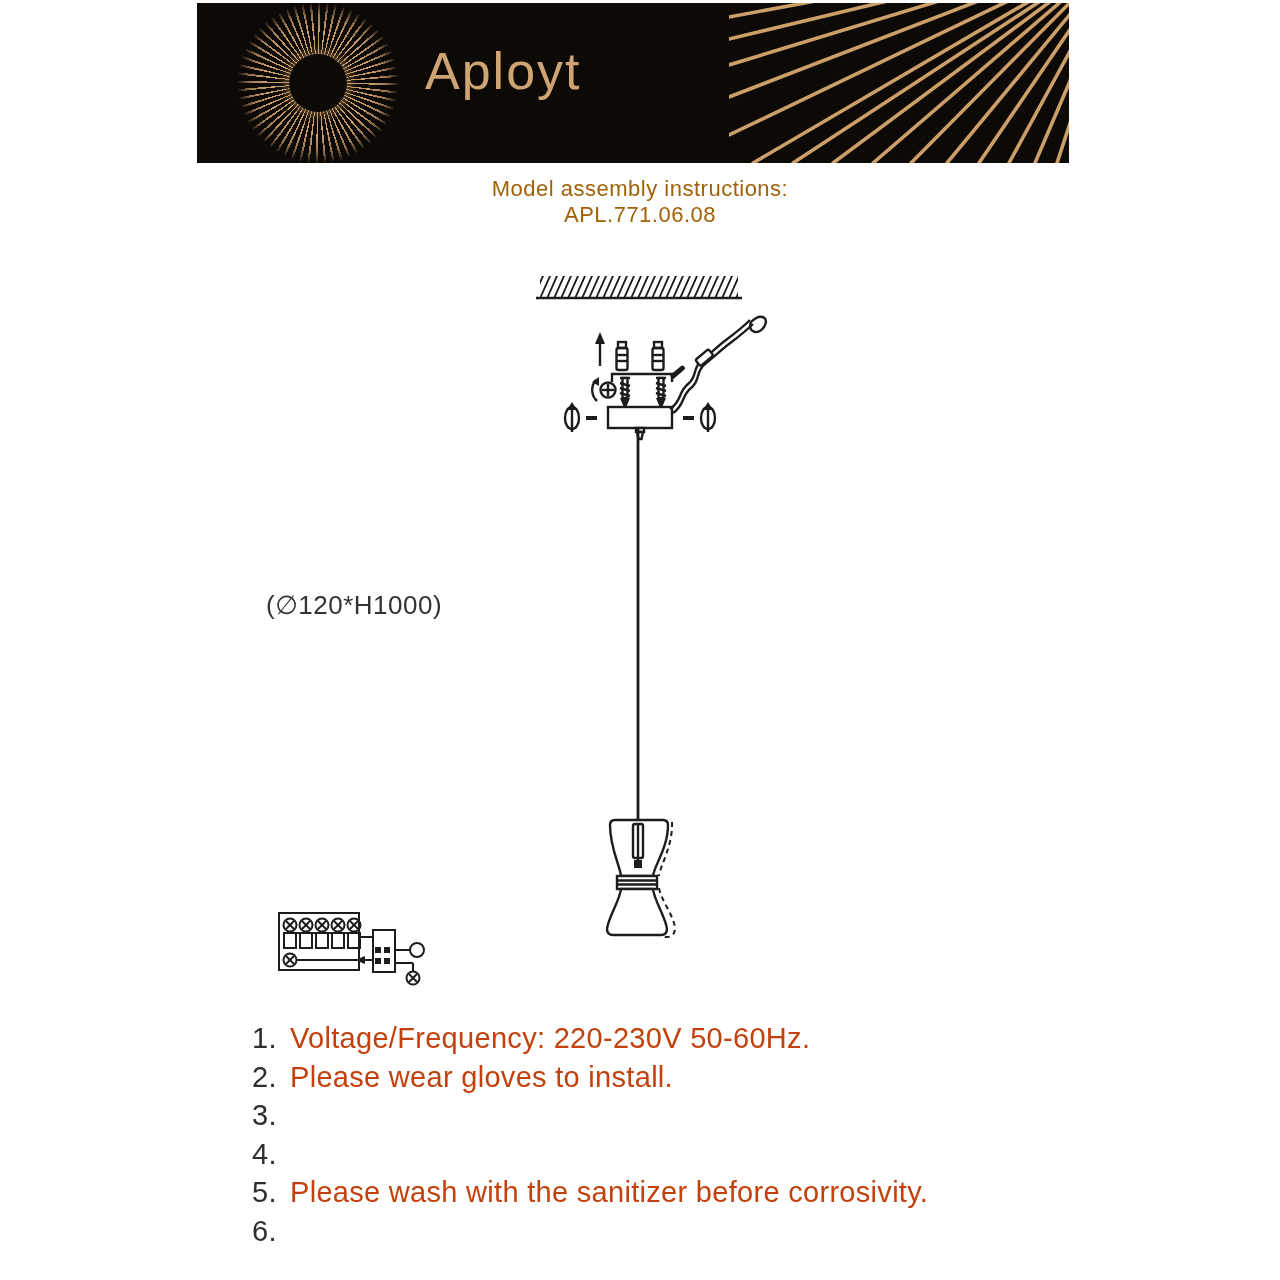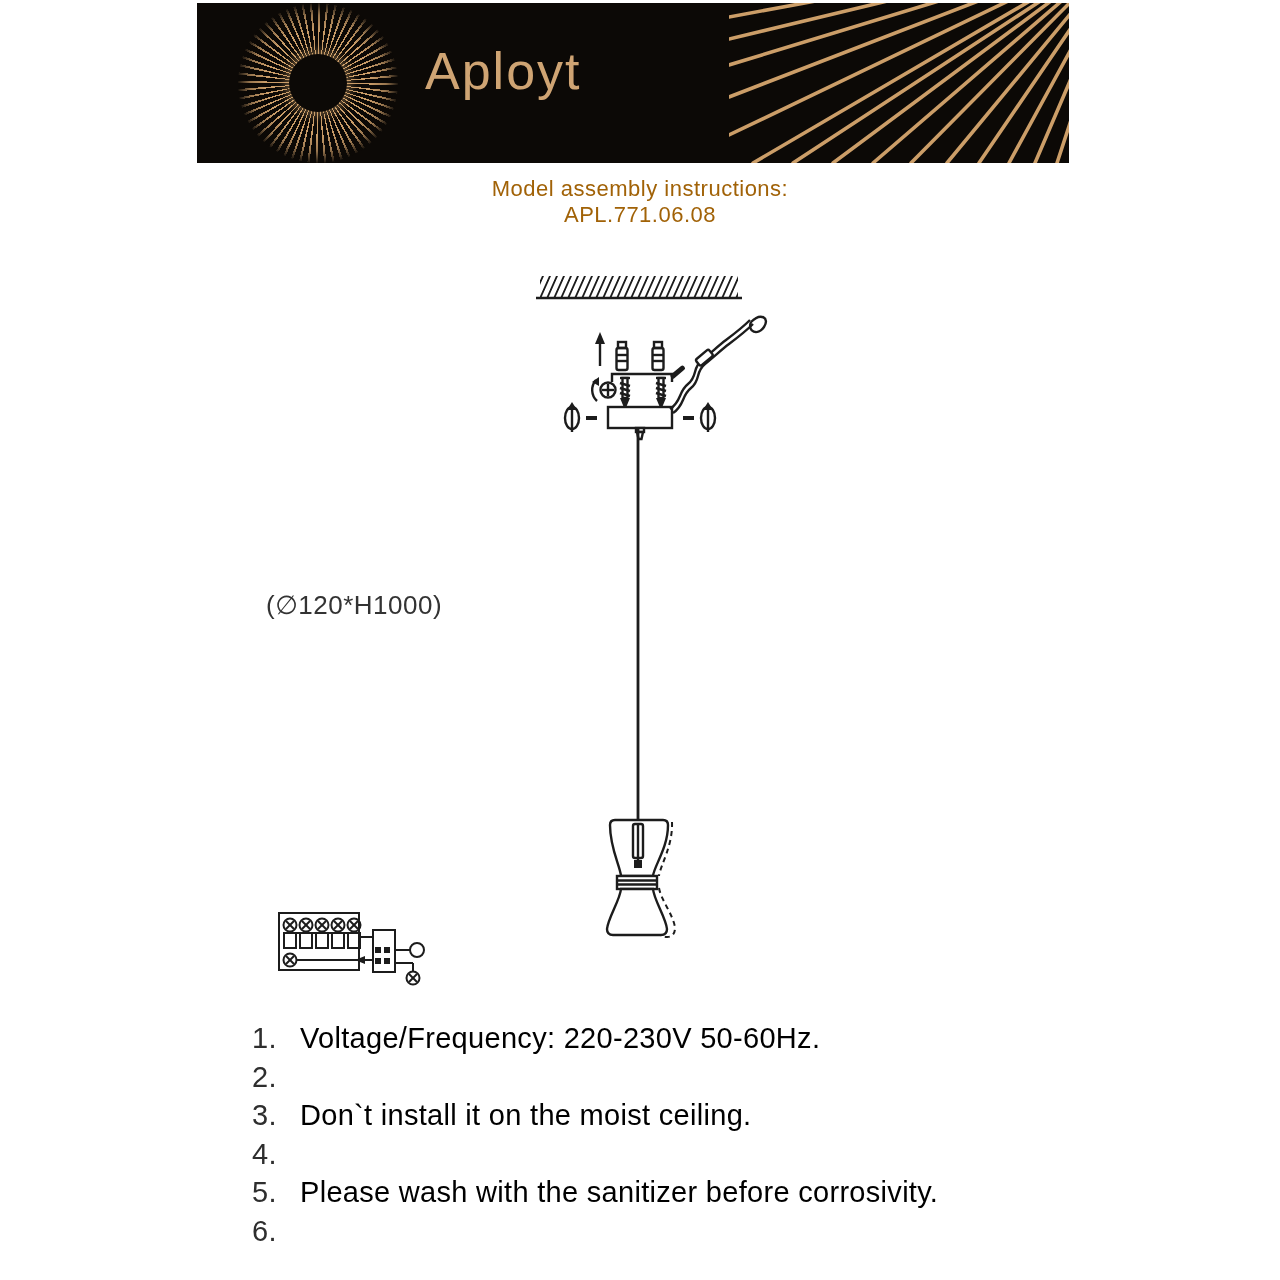--- a/index.html
+++ b/index.html
@@ -42,22 +42,22 @@
     font-size:26px;color:#333;letter-spacing:.5px;margin-left:8px;
   }
   .svg-abs{position:absolute;}
   
   .instructions{position:absolute;left:252px;top:1022px;}
   .instr-row{display:flex;margin-bottom:5.5px;}
   .instr-num{
     width:36px;font-size:29px;color:#2e2e2e;flex:none;letter-spacing:.3px;
   }
   .instr-text{
-    font-size:29px;color:#000000;letter-spacing:.3px;white-space:nowrap;
-    margin-left:12px;
+    font-size:29px;color:#c2410c;letter-spacing:.3px;white-space:nowrap;
+    margin-left:2px;
   }
 </style>
 </head>
 <body>
 
 <div class="banner">
   <div class="sunburst">
     <div class="sunburst-core"></div>
   </div>
   <div class="brand">Aployt</div>
@@ -264,24 +264,24 @@
   </g>
 </svg>
 
 <div class="instructions">
   <div class="instr-row">
     <span class="instr-num">1.</span>
     <span class="instr-text">Voltage/Frequency: 220-230V 50-60Hz.</span>
   </div>
   <div class="instr-row">
     <span class="instr-num">2.</span>
+    <span class="instr-text">Please wear gloves to install.</span>
   </div>
   <div class="instr-row">
     <span class="instr-num">3.</span>
-    <span class="instr-text">Don`t install it on the moist ceiling.</span>
   </div>
   <div class="instr-row">
     <span class="instr-num">4.</span>
   </div>
   <div class="instr-row">
     <span class="instr-num">5.</span>
     <span class="instr-text">Please wash with the sanitizer before corrosivity.</span>
   </div>
   <div class="instr-row">
     <span class="instr-num">6.</span>

